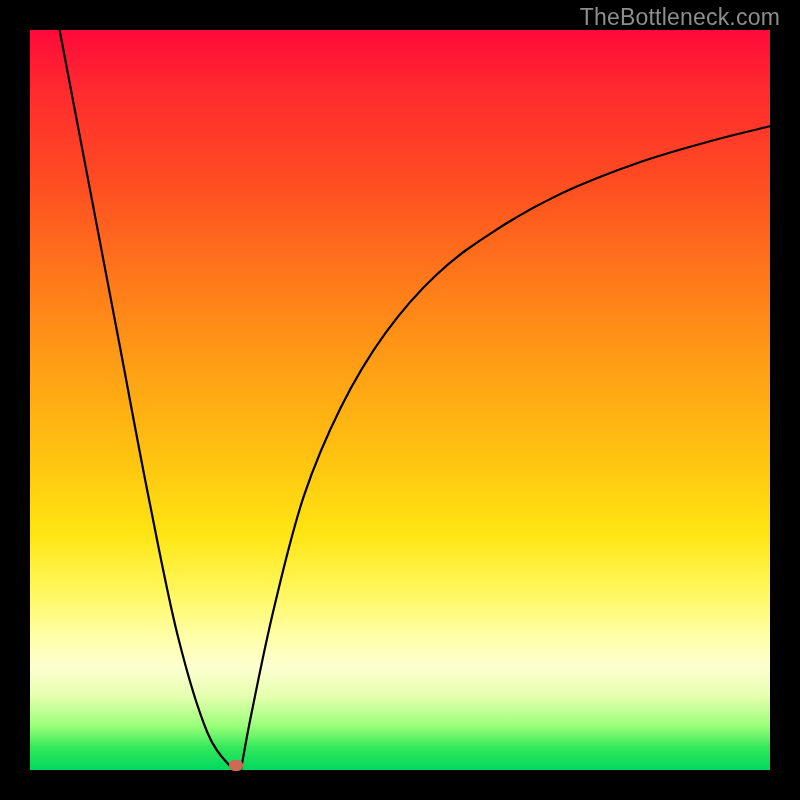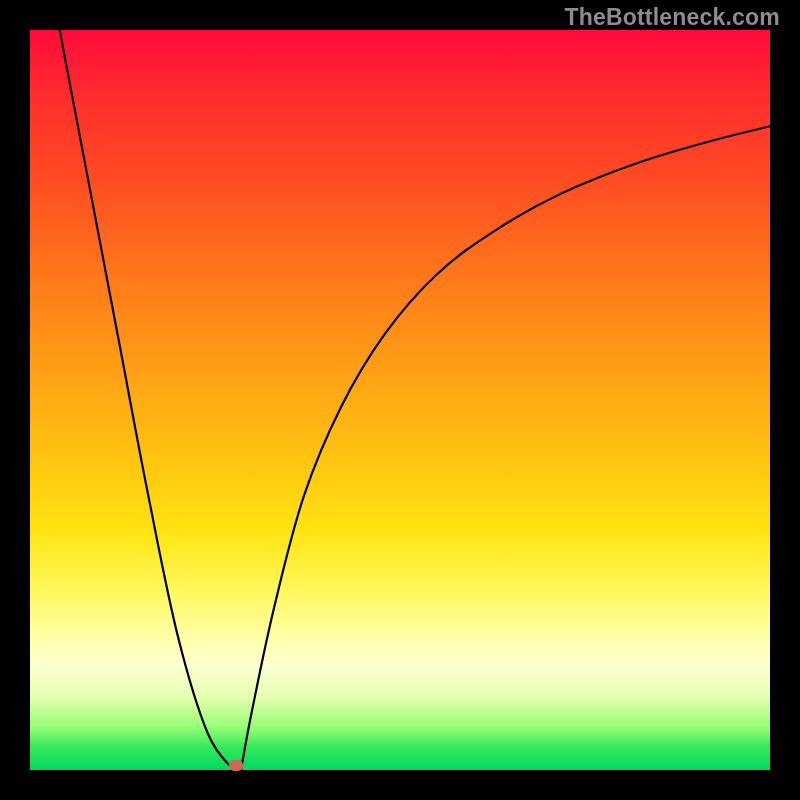--- a/index.html
+++ b/index.html
@@ -43,21 +43,21 @@
       #00d860 100%
     );
   }
   .watermark {
     position: absolute;
     top: 4px;
     right: 20px;
     color: #8d8d8d;
     font-size: 23px;
     letter-spacing: 0.2px;
-    font-weight: 700;
+    font-weight: 400;
   }
   svg.curve {
     position: absolute;
     top: 0;
     left: 0;
     width: 740px;
     height: 740px;
     overflow: visible;
   }
   .marker {

